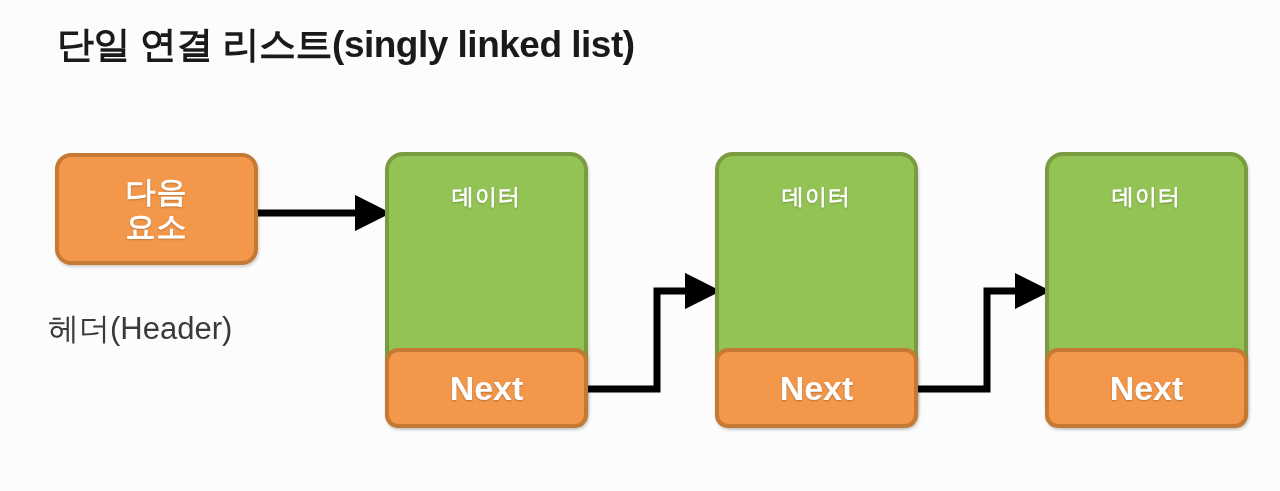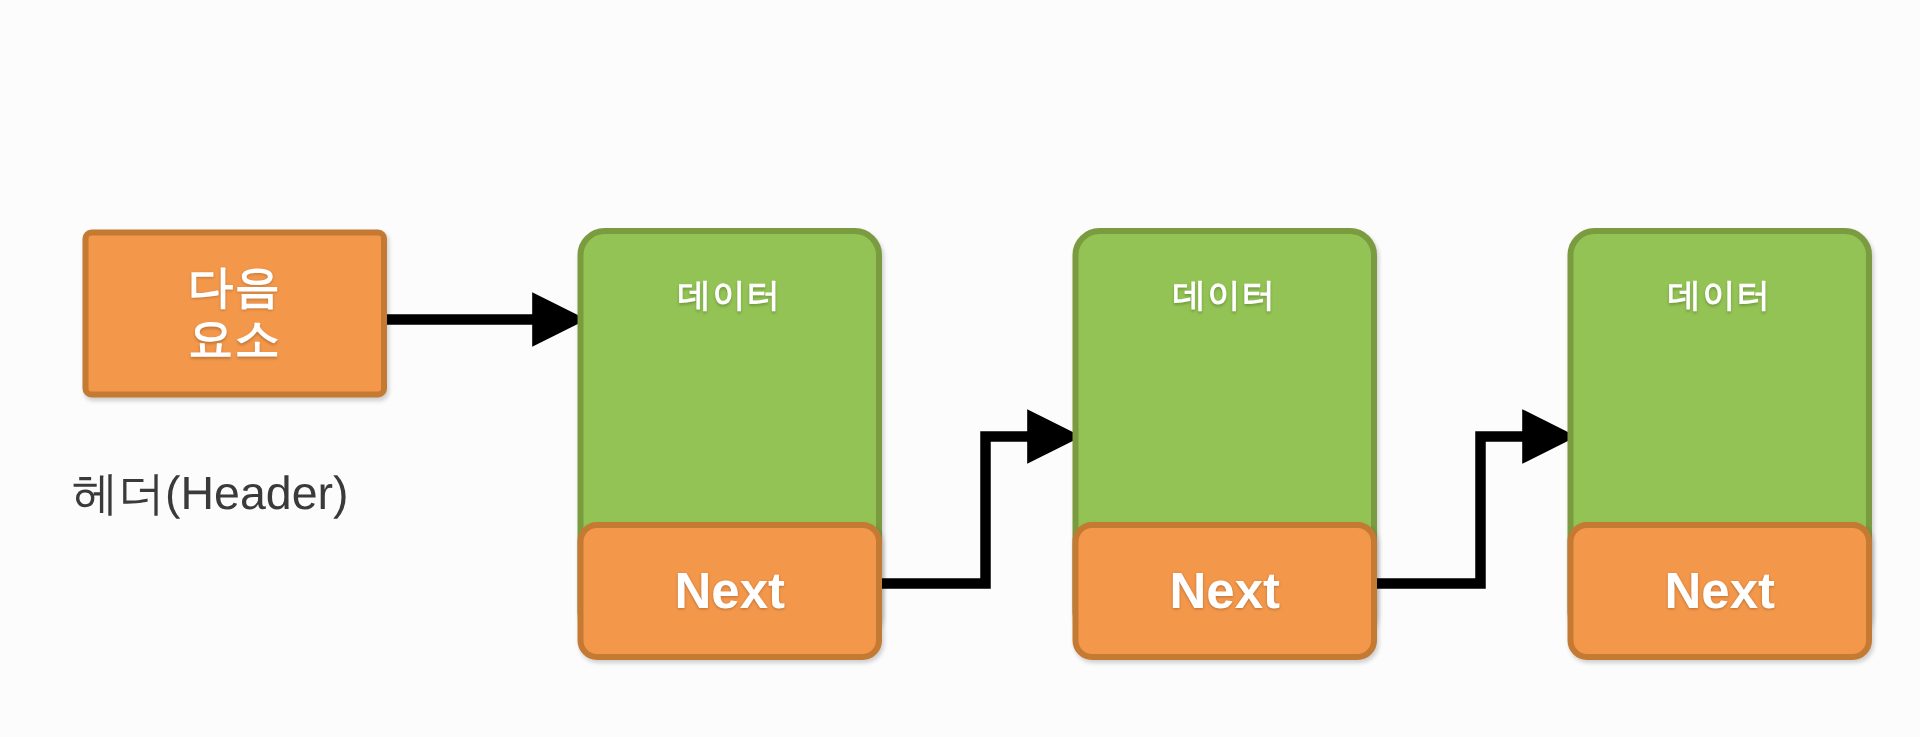--- a/index.html
+++ b/index.html
@@ -39,21 +39,21 @@
   
   .header-box {
     position: absolute;
     left: 55px;
     top: 153px;
     width: 203px;
     height: 112px;
     box-sizing: border-box;
     background: #f3974a;
     border: 4px solid #c57a33;
-    border-radius: 6px;
+    border-radius: 16px;
     display: flex;
     flex-direction: column;
     align-items: center;
     justify-content: center;
     box-shadow: 1px 2px 3px rgba(0,0,0,0.18);
   }
   .header-box .line {
     color: #ffffff;
     font-size: 30px;
     font-weight: bold;
@@ -101,21 +101,21 @@
     font-size: 22px;
     font-weight: bold;
     text-shadow: 0 1px 2px rgba(0,0,0,0.22);
     letter-spacing: 1px;
   }
   .node .next-part {
     position: absolute;
     left: 0;
     top: 196px;
     width: 203px;
-    height: 92px;
+    height: 80px;
     box-sizing: border-box;
     background: #f3974a;
     border: 4px solid #c57a33;
     border-radius: 13px;
     display: flex;
     align-items: center;
     justify-content: center;
     box-shadow: 1px 2px 3px rgba(0,0,0,0.18);
   }
   .node .next-label {
@@ -133,20 +133,21 @@
     width: 1280px;
     height: 491px;
     pointer-events: none;
   }
 </style>
 </head>
 <body>
 
 <div id="canvas">
 
+  <div class="title">단일 연결 리스트(singly linked list)</div>
 
   <svg class="connector" viewBox="0 0 1280 491" xmlns="http://www.w3.org/2000/svg">
     <defs>
       <marker id="arrowhead" markerWidth="5.2" markerHeight="5.2" refX="3.6" refY="2.6" orient="auto" markerUnits="strokeWidth">
         <path d="M 0 0 L 5.2 2.6 L 0 5.2 z" fill="#000000"></path>
       </marker>
     </defs>
 
     <g>
       <path d="M 258 213 L 380 213" stroke="#000000" stroke-width="7" fill="none" marker-end="url(#arrowhead)"></path>

